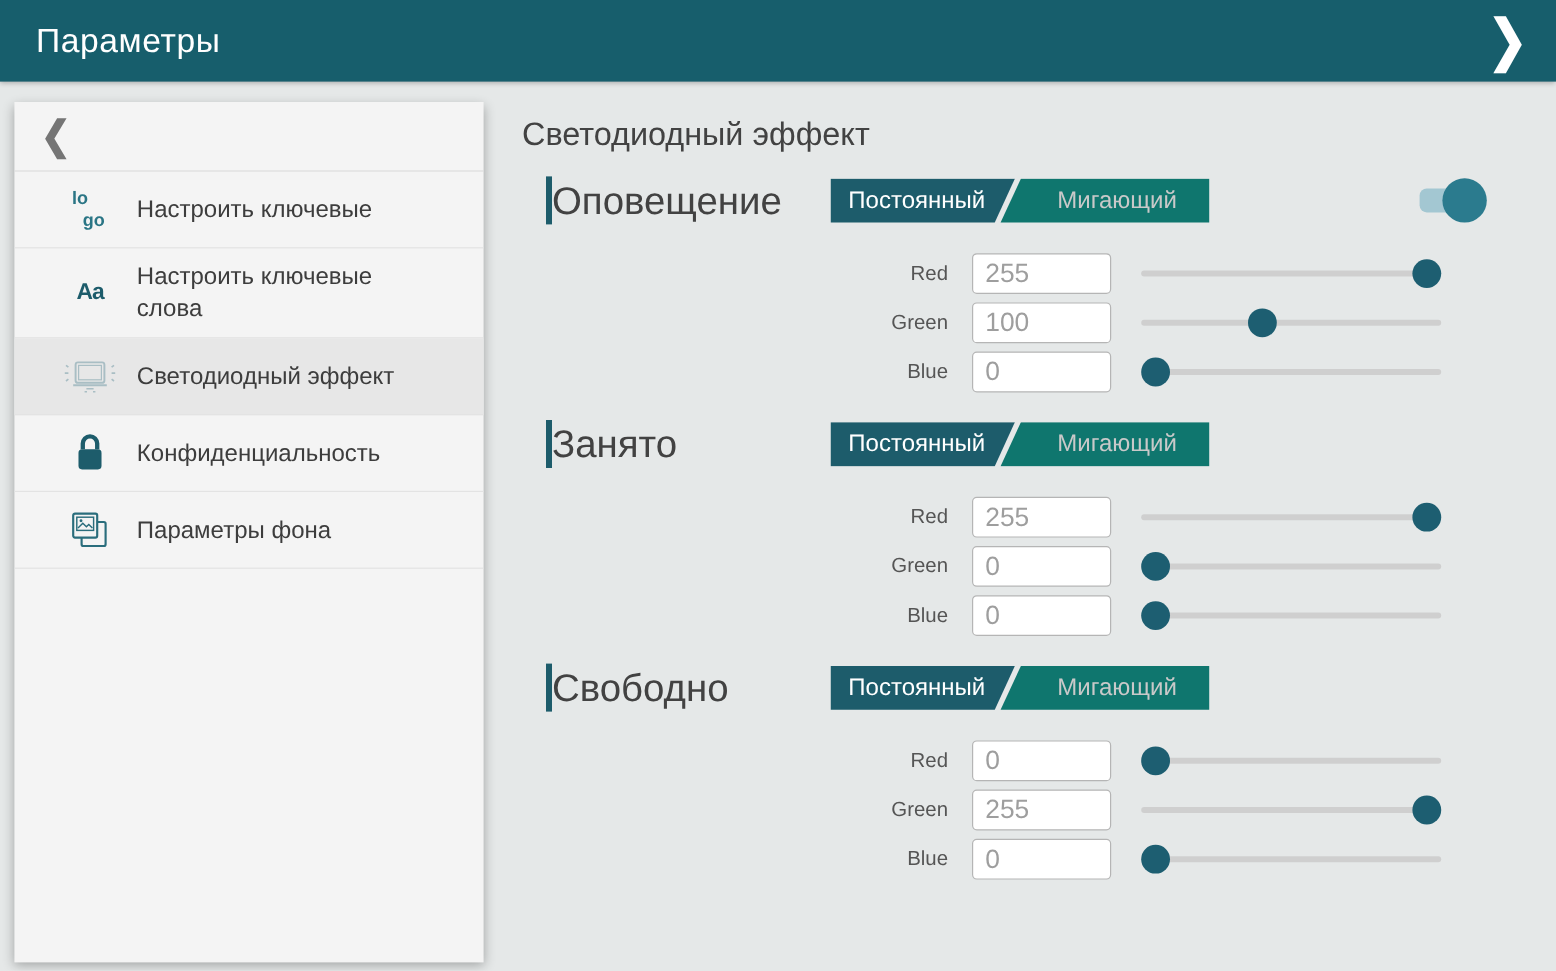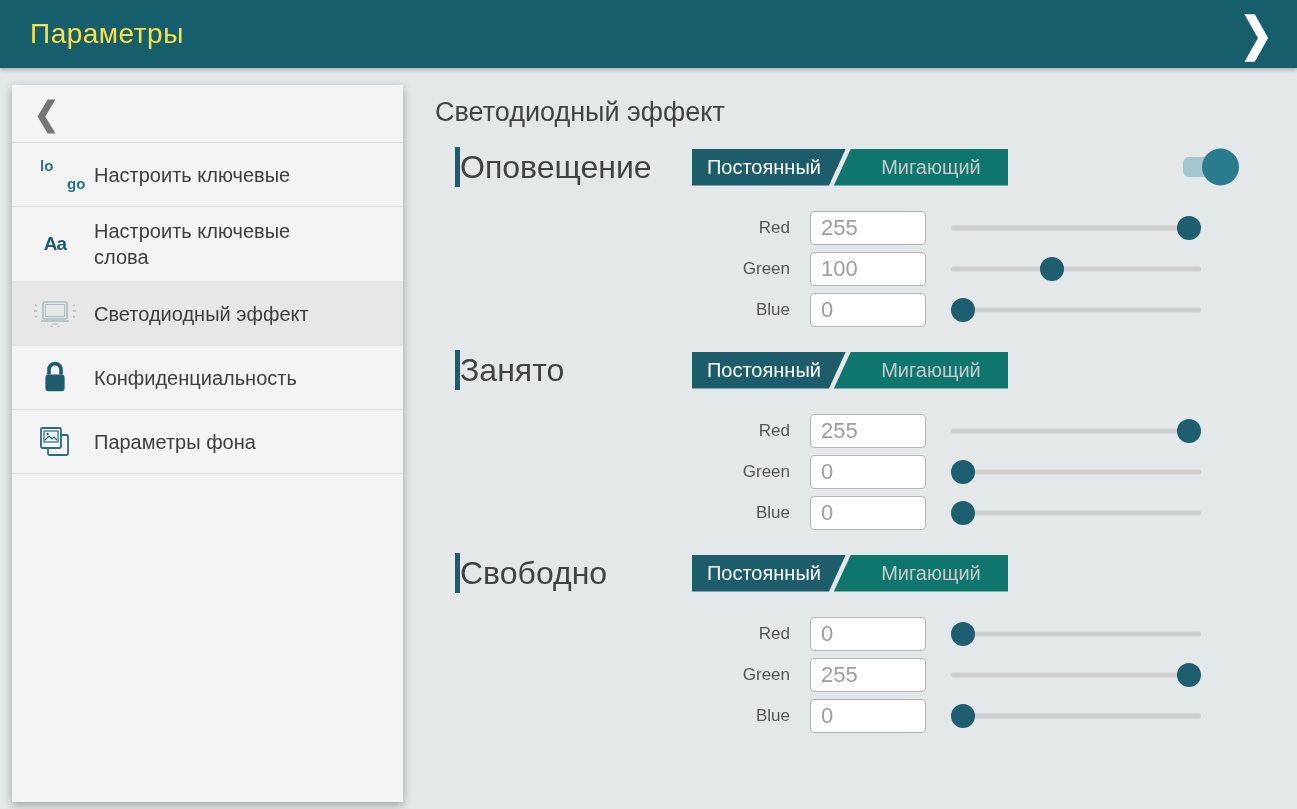--- a/index.html
+++ b/index.html
@@ -11,21 +11,21 @@
     color:#3d3d3d;
   }
 
   
   .app-header {
     position:absolute; left:0; top:0; width:1297px; height:68px;
     background:#175e6c; display:flex; align-items:center;
     box-shadow:0 2px 4px rgba(0,0,0,.25);
     z-index:5;
   }
-  .app-title { color:#fde047; font-size:28px; margin-left:30px; letter-spacing:.5px; }
+  .app-title { color:#ffffff; font-size:28px; margin-left:30px; letter-spacing:.5px; }
   .header-forward {
     margin-left:auto; margin-right:24px; color:#fff;
     font-size:40px; font-weight:bold; line-height:1; cursor:pointer;
     transform:scaleY(1.15);
   }
 
   
   .sidebar {
     position:absolute; left:12px; top:85px; width:391px; height:717px;
     background:#f4f4f4; box-shadow:0 3px 9px rgba(0,0,0,.30);
@@ -34,34 +34,34 @@
   .sidebar-back {
     height:58px; display:flex; align-items:center;
     border-bottom:1px solid #dcdcdc; cursor:pointer;
   }
   .back-glyph {
     margin-left:22px; color:#757575; font-size:30px; font-weight:bold;
     transform:scaleY(1.1); line-height:1;
   }
   .side-item {
     display:flex; align-items:center; min-height:64px;
-    padding:11px 14px 11px 20px; border-bottom:1px solid #e3e3e3;
+    padding:11px 14px 11px 40px; border-bottom:1px solid #e3e3e3;
     cursor:pointer;
   }
   .side-item.selected { background:#e7e7e7; }
   .side-icon {
     width:46px; min-width:46px; height:40px;
     display:flex; align-items:center; justify-content:center;
     position:relative;
   }
   .side-label { margin-left:16px; font-size:20px; color:#3d3d3d; line-height:26px; }
 
   .logo-ic { width:36px; height:36px; position:relative; color:#2a7585; font-weight:bold; }
   .logo-ic .t { position:absolute; top:0; left:3px; font-size:15px; }
-  .logo-ic .b { position:absolute; bottom:1px; left:30px; font-size:15px; }
+  .logo-ic .b { position:absolute; bottom:1px; left:12px; font-size:15px; }
   .aa-ic { font-size:19px; font-weight:bold; color:#1d5c6b; letter-spacing:-1px; }
 
   
   .main { position:absolute; left:435px; top:97px; width:862px; }
   .main-title { font-size:27px; color:#424242; margin-bottom:18px; }
   .sections { margin-left:20px; width:842px; }
 
   .led-section { margin-bottom:22px; }
   .section-head { display:flex; align-items:center; height:42px; margin-bottom:23px; }
   .accent-bar { width:5px; height:40px; background:#1d5c6b; }

